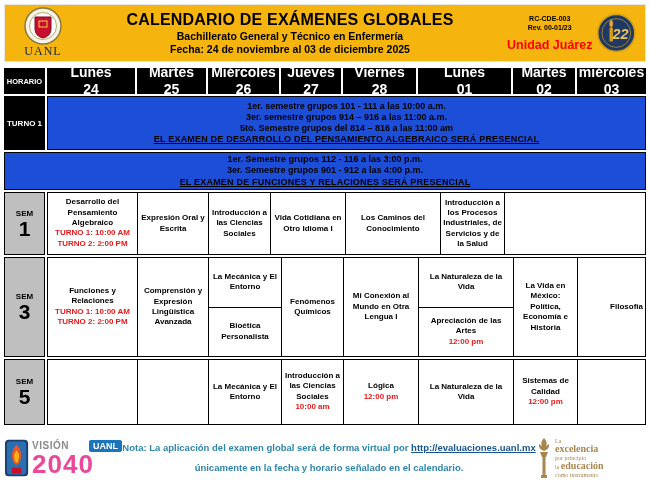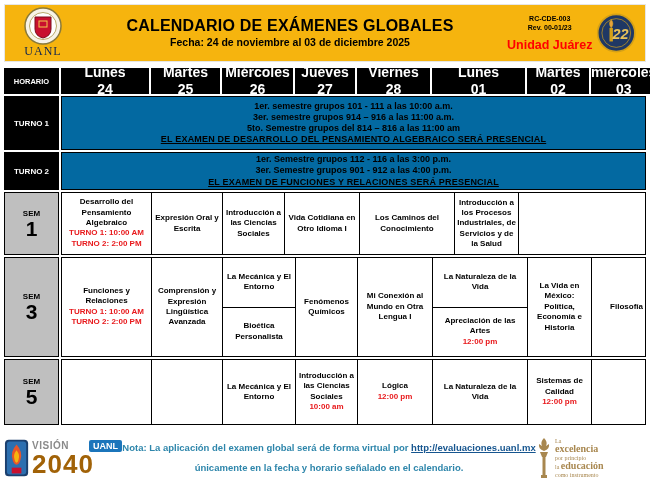--- a/index.html
+++ b/index.html
@@ -29,42 +29,42 @@
   .banner-sub   { font-size:10.5px; font-weight:700; }
   .banner-date  { font-size:10.5px; font-weight:700; }
   .banner-right { width:130px; display:flex; align-items:center; justify-content:flex-end; }
   .codes { text-align:center; margin-right:4px; }
   .code-line { font-size:7px; font-weight:700; line-height:1.35; }
   .unidad { font-size:12.5px; font-weight:800; color:#FF0000; margin-top:6px; white-space:nowrap; }
   
   .cal { margin-top:6px; }
   .trow { display:flex; margin-bottom:2px; }
   .lbl {
-    width:55px; margin-right:2px; flex:none;
+    width:41px; margin-right:2px; flex:none;
     background:#000; color:#fff;
     display:flex; flex-direction:column; align-items:center; justify-content:center;
     text-align:center;
   }
   .lbl.sem { background:#BFBFBF; color:#000; border:1.5px solid #000; }
   .lbl .lbl-small { font-size:8px; font-weight:700; }
   .lbl .lbl-big   { font-size:21px; font-weight:800; line-height:1; }
   .content { flex:1; }
   
   .dayrow { height:26px; }
   .dayrow .content { display:flex; }
   .hcell {
     background:#000; color:#fff;
     display:flex; flex-direction:column; align-items:center; justify-content:center;
     font-size:14px; font-weight:700; line-height:1.2;
     border-right:2px solid #fff; flex:none;
   }
   .hcell:last-child { border-right:none; flex:1; }
   
   .merged {
-    border:1.5px solid #000; background:#0369a1;
+    border:1.5px solid #000; background:#1d4ed8;
     display:flex; flex-direction:column; align-items:center; justify-content:center;
     text-align:center; line-height:1.25;
   }
   .merged .tline  { font-size:9px; font-weight:700; }
   .merged .notice { font-size:9px; font-weight:800; text-decoration:underline; letter-spacing:0.2px; }
   
   .crow { display:flex; border:1.5px solid #000; background:#fff; flex:1; }
   .col { flex:none; border-right:1px solid #000; display:flex; flex-direction:column; }
   .col:last-child { border-right:none; flex:1;align-items:flex-end; }
   .cell {
@@ -81,21 +81,21 @@
   
   .footer { display:flex; align-items:center; margin-top:4px; height:58px; }
   .vision { width:118px; display:flex; align-items:center; flex:none; }
   .vision-text { margin-left:3px; }
   .vision-row1 { display:flex; align-items:center;gap:17px; }
   .vision-word { font-size:10px; font-weight:800; color:#8a8a8a; letter-spacing:0.5px; }
   .vision-badge {
     background:#1B75BB; color:#fff; font-size:9px; font-weight:800;
     padding:1px 4px; border-radius:2px; margin-left:3px;
   }
-  .vision-year { font-size:26px; font-weight:800; color:#a16207; line-height:0.95; letter-spacing:1px; }
+  .vision-year { font-size:26px; font-weight:800; color:#ec4899; line-height:0.95; letter-spacing:1px; }
   .note { flex:1; text-align:center; color:#2E86AB; font-weight:700; font-size:9.5px; line-height:2.1; }
   .note a { color:#16558F; font-weight:800; }
   .motto { width:110px; flex:none; display:flex; align-items:center; color:#A8874F; }
   .motto-text { font-family:"Liberation Serif", serif; line-height:1.05; margin-left:3px; }
   .m-small { font-size:6px; display:block; }
   .m-big   { font-size:10px; font-weight:700; display:block; }
   svg { display:block; }
 </style>
 </head>
 <body>
@@ -105,20 +105,21 @@
     <svg width="38" height="38" viewBox="0 0 38 38">
       <circle cx="19" cy="19" r="18" fill="#f7f3e8" stroke="#8a7a3a" stroke-width="1.5"></circle>
       <circle cx="19" cy="19" r="13.5" fill="#ffffff" stroke="#b9a96a" stroke-width="1"></circle>
       <path d="M11 10 h16 v12 q0 7 -8 9 q-8 -2 -8 -9 Z" fill="#C8102E" stroke="#7a0c1e" stroke-width="1"></path>
       <rect x="15" y="14" width="8" height="6" fill="#C8102E" stroke="#f2c94c" stroke-width="1"></rect>
     </svg>
     <div class="uanl-word">UANL</div>
   </div>
   <div class="banner-center">
     <div class="banner-title">CALENDARIO DE EXÁMENES GLOBALES</div>
+    <div class="banner-sub">Bachillerato General y Técnico en Enfermería</div>
     <div class="banner-date">Fecha: 24 de noviembre al 03 de diciembre 2025</div>
   </div>
   <div class="banner-right">
     <div class="codes">
       <div class="code-line">RC-CDE-003</div>
       <div class="code-line">Rev. 00-01/23</div>
       <div class="unidad">Unidad Juárez</div>
     </div>
     <svg width="48" height="48" viewBox="0 0 48 48">
       <circle cx="24" cy="24" r="22" fill="#1F3864" stroke="#D4A017" stroke-width="2"></circle>
@@ -178,23 +179,20 @@
     </div>
     <div class="content merged">
       <div class="tline">1er. semestre  grupos 101 - 111 a las 10:00 a.m.</div>
       <div class="tline">3er. semestre grupos  914 – 916 a las 11:00  a.m.</div>
       <div class="tline">5to. Semestre grupos del 814 – 816 a las 11:00 am</div>
       <div class="notice">EL EXAMEN DE DESARROLLO  DEL  PENSAMIENTO  ALGEBRAICO  SERÁ PRESENCIAL</div>
     </div>
   </div>
 
   <div class="trow h-turno2">
-    <div class="lbl">
-      <span class="lbl-small">TURNO 2</span>
-    </div>
     <div class="content merged">
       <div class="tline">1er. Semestre grupos 112 - 116 a las 3:00 p.m.</div>
       <div class="tline">3er. Semestre grupos 901 - 912 a las 4:00 p.m.</div>
       <div class="notice">EL EXAMEN DE FUNCIONES  Y RELACIONES  SERÁ PRESENCIAL</div>
     </div>
   </div>
 
   <div class="trow h-sem1">
     <div class="lbl sem">
       <span class="lbl-small">SEM</span>

